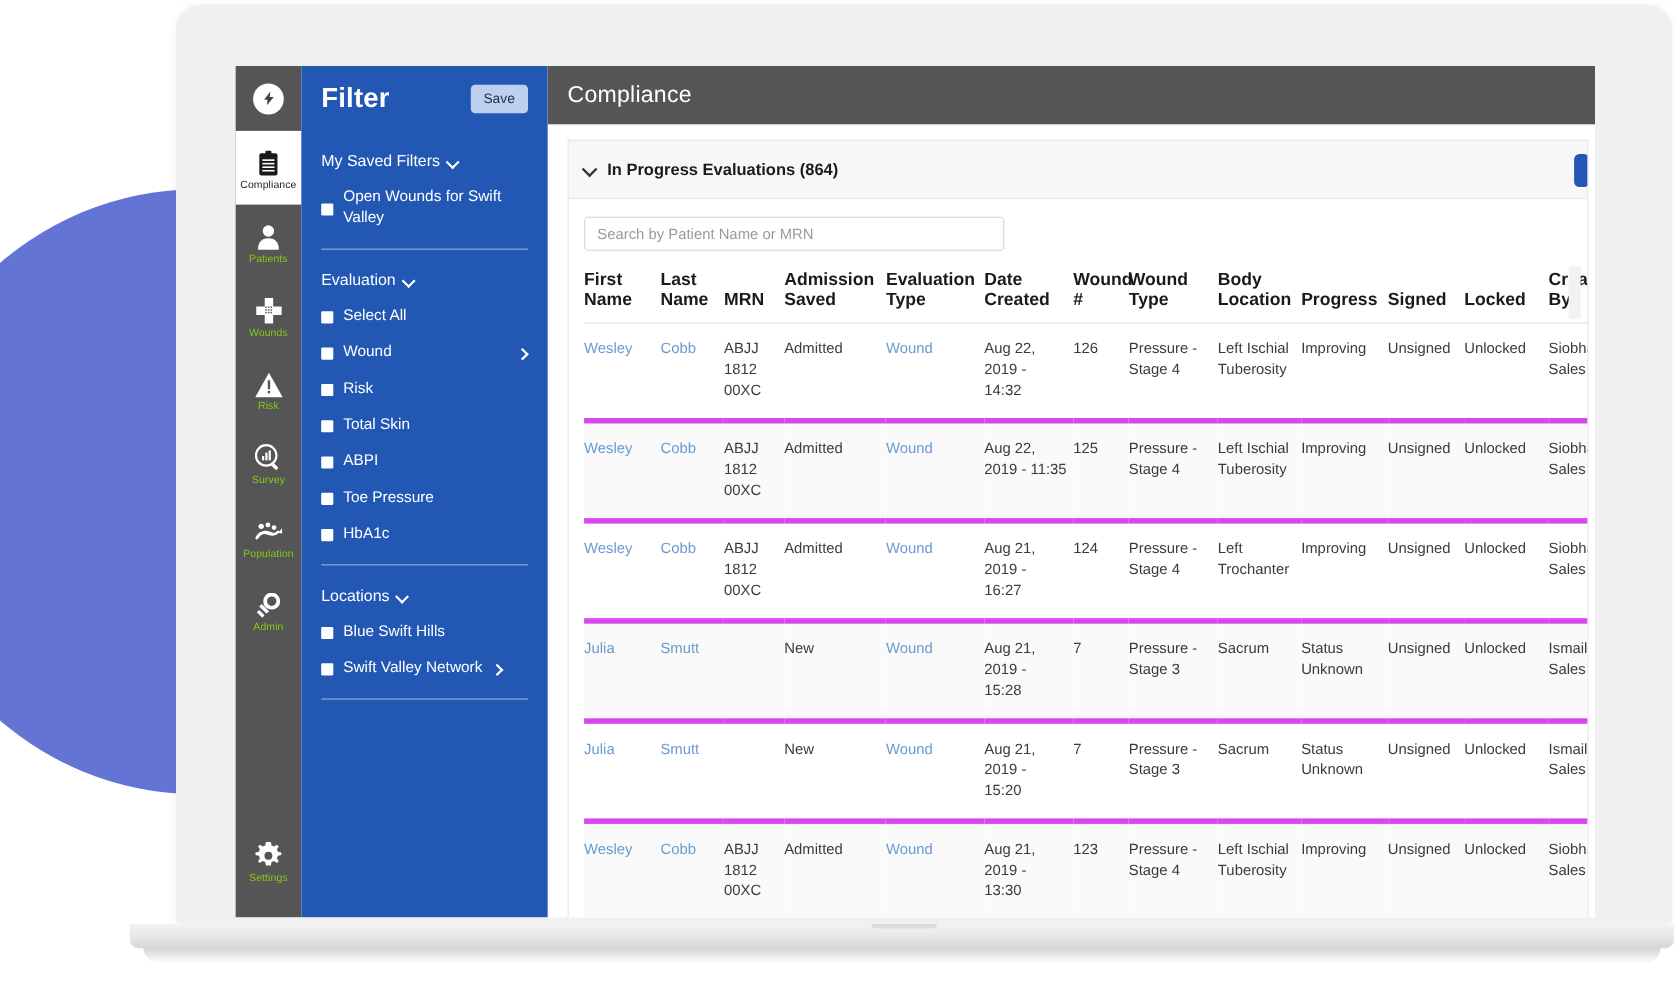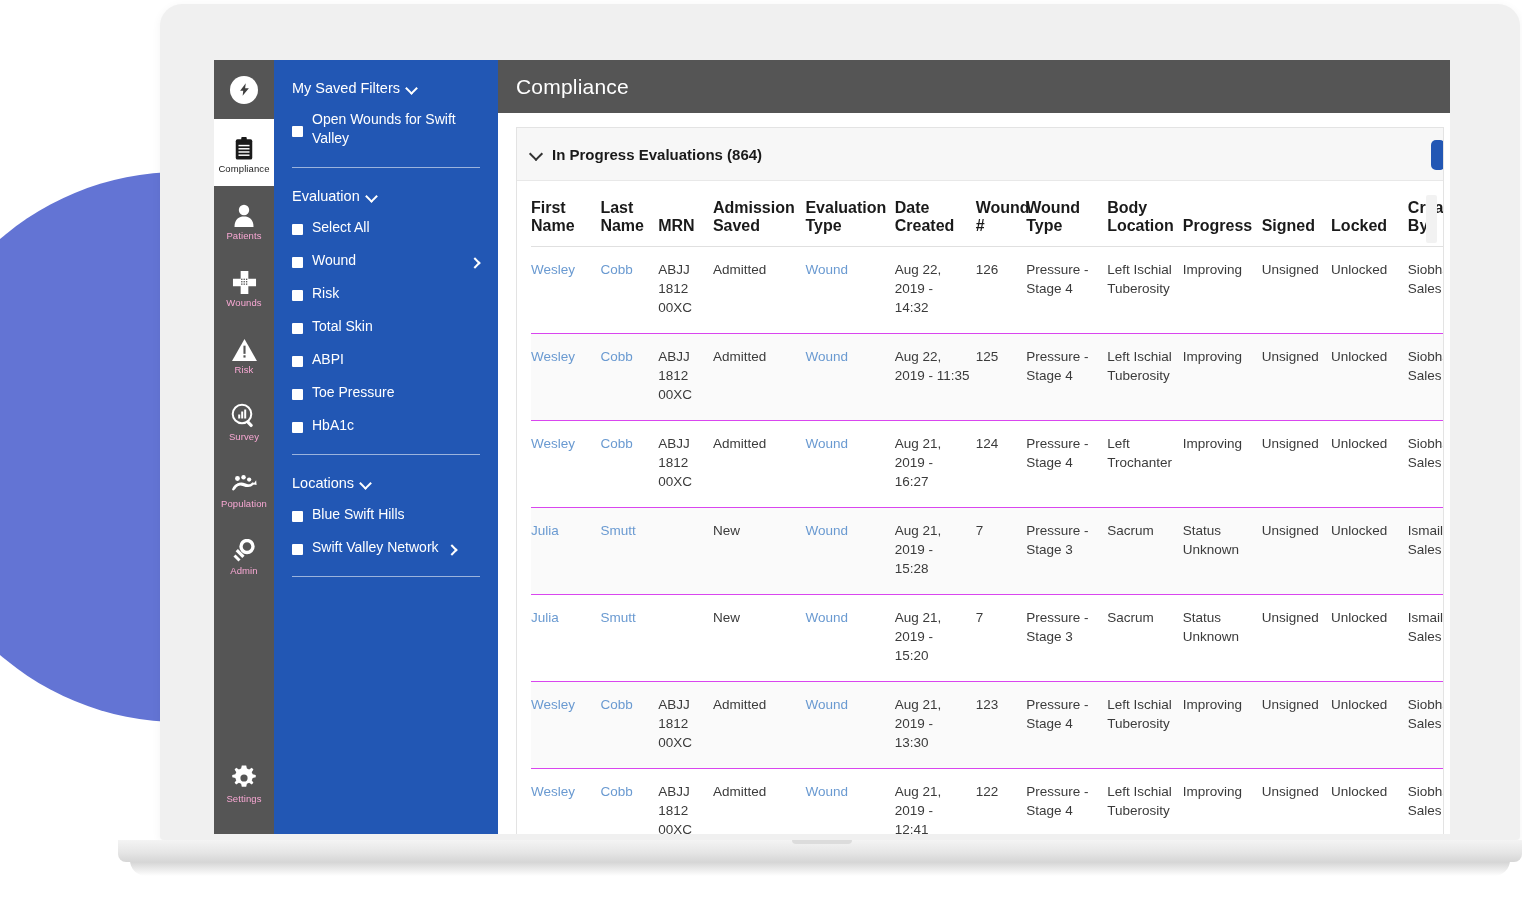--- a/index.html
+++ b/index.html
@@ -74,21 +74,21 @@
     display:flex; align-items:center; justify-content:center;
   }
   .logo-circle {
     width: 28px; height: 28px; border-radius: 50%;
     background:#fff; display:flex; align-items:center; justify-content:center;
   }
   .rail-item {
     width: 60px; height: 67px;
     display: flex; flex-direction: column;
     align-items: center; justify-content: center;
-    color: #f9a8d4; gap: 2px; cursor: pointer;
+    color: #84cc16; gap: 2px; cursor: pointer;
   }
   .rail-item.active { background: #ffffff; color: #222; }
   .rail-item .ic { height: 30px; display:flex; align-items:flex-end; }
   .rail-item .lb { font-size: 9.5px; letter-spacing:.1px; line-height:11px; }
   .rail-spacer { flex: 1; }
   .rail-item.settings { margin-bottom: 18px; text-align: right; }
 
   
   .filter {
     position: absolute; left: 60px; top: 0;
@@ -184,21 +184,21 @@
   table { border-collapse: collapse; table-layout: fixed; width: 940px; }
   th {
     text-align:left; font-size:16px; font-weight:700; color:#1a1a1a;
     vertical-align: bottom; padding: 0 6px 11px 0; line-height: 18px;
   }
   thead tr { border-bottom: 1px solid #e0e0e0; }
   td {
     font-size:13.5px; color:#3b3b3b; vertical-align: top;
     padding: 13px 6px 16px 0; line-height: 19px;
   }
-  tbody tr { border-bottom: 1px solid #d946ef; }
+  tbody tr { border-bottom: 5px solid #d946ef; }
   tbody tr.alt { background:#fafafa; }
   .lnk { color:#6a9ad1; }
 
   .col-fn  { width: 66px; }
   .col-ln  { width: 55px; }
   .col-mrn { width: 52px; }
   .col-as  { width: 88px; }
   .col-et  { width: 85px; }
   .col-dc  { width: 77px; }
   .col-wn  { width: 48px; }
@@ -335,20 +335,24 @@
           <svg width="26" height="26" viewBox="0 0 26 26">
             <path d="M13 0.5 l2.2 0 l0.7 3.1 a9 9 0 0 1 2.2 0.95 l2.7-1.7 l1.6 1.6 l-1.7 2.7 a9 9 0 0 1 0.95 2.2 l3.1 0.7 l0 2.2 l-3.1 0.7 a9 9 0 0 1-0.95 2.2 l1.7 2.7 l-1.6 1.6 l-2.7-1.7 a9 9 0 0 1-2.2 0.95 l-0.7 3.1 l-2.2 0 l-2.2 0 l-0.7-3.1 a9 9 0 0 1-2.2-0.95 l-2.7 1.7 l-1.6-1.6 l1.7-2.7 a9 9 0 0 1-0.95-2.2 l-3.1-0.7 l0-2.2 l3.1-0.7 a9 9 0 0 1 0.95-2.2 l-1.7-2.7 l1.6-1.6 l2.7 1.7 a9 9 0 0 1 2.2-0.95 l0.7-3.1 z" fill="#fff"></path>
             <circle cx="13" cy="13" r="3.6" fill="#555"></circle>
           </svg>
         </span>
         <span class="lb">Settings</span>
       </div>
     </nav>
 
     <aside class="filter">
+      <div class="filter-head">
+        <div class="filter-title">Filter</div>
+        <button class="save-btn">Save</button>
+      </div>
 
       <div class="sect-title">
         <span>My Saved Filters</span>
         <i class="chev-d"></i>
       </div>
       <div class="opt">
         <span class="cb"></span>
         <span class="txt">Open Wounds for Swift Valley</span>
       </div>
       <div class="divider"></div>
@@ -411,20 +415,23 @@
       </header>
 
       <div class="card">
 
         <div class="card-head">
           <i class="chev-d-dark"></i>
           <span class="title">In Progress Evaluations (864)</span>
           <span class="head-action"></span>
         </div>
 
+        <div class="searchwrap">
+          <input class="search" type="text" placeholder="Search by Patient Name or MRN" style="">
+        </div>
 
         <div class="tablewrap">
           <span class="vscroll"></span>
           <table>
             <colgroup>
               <col class="col-fn">
                 <col class="col-ln">
                 <col class="col-mrn">
                 <col class="col-as">
               <col class="col-et">

